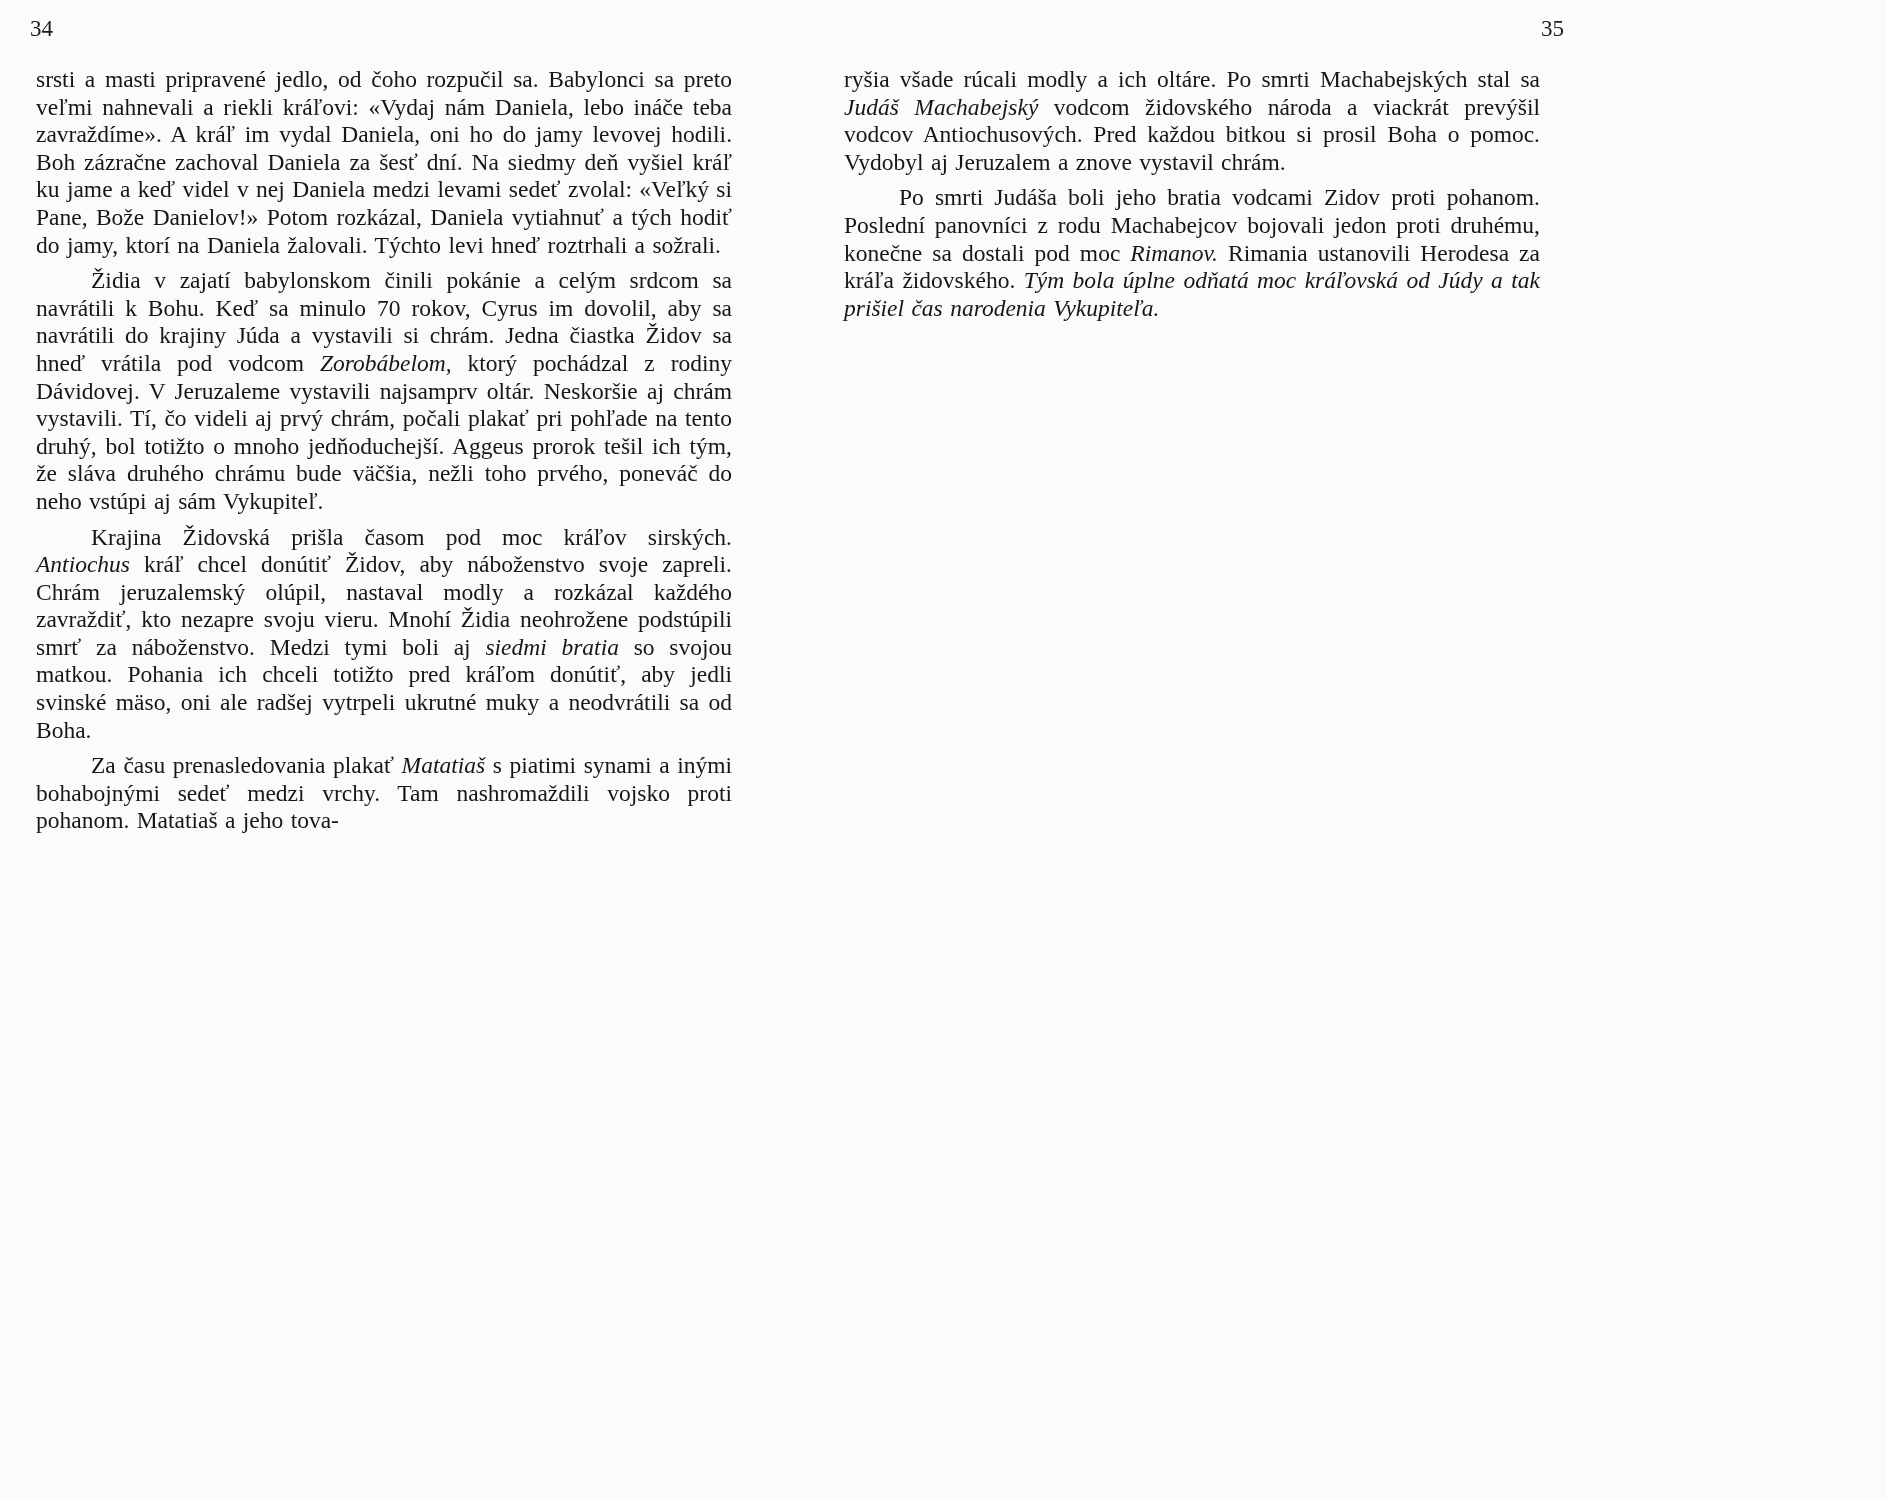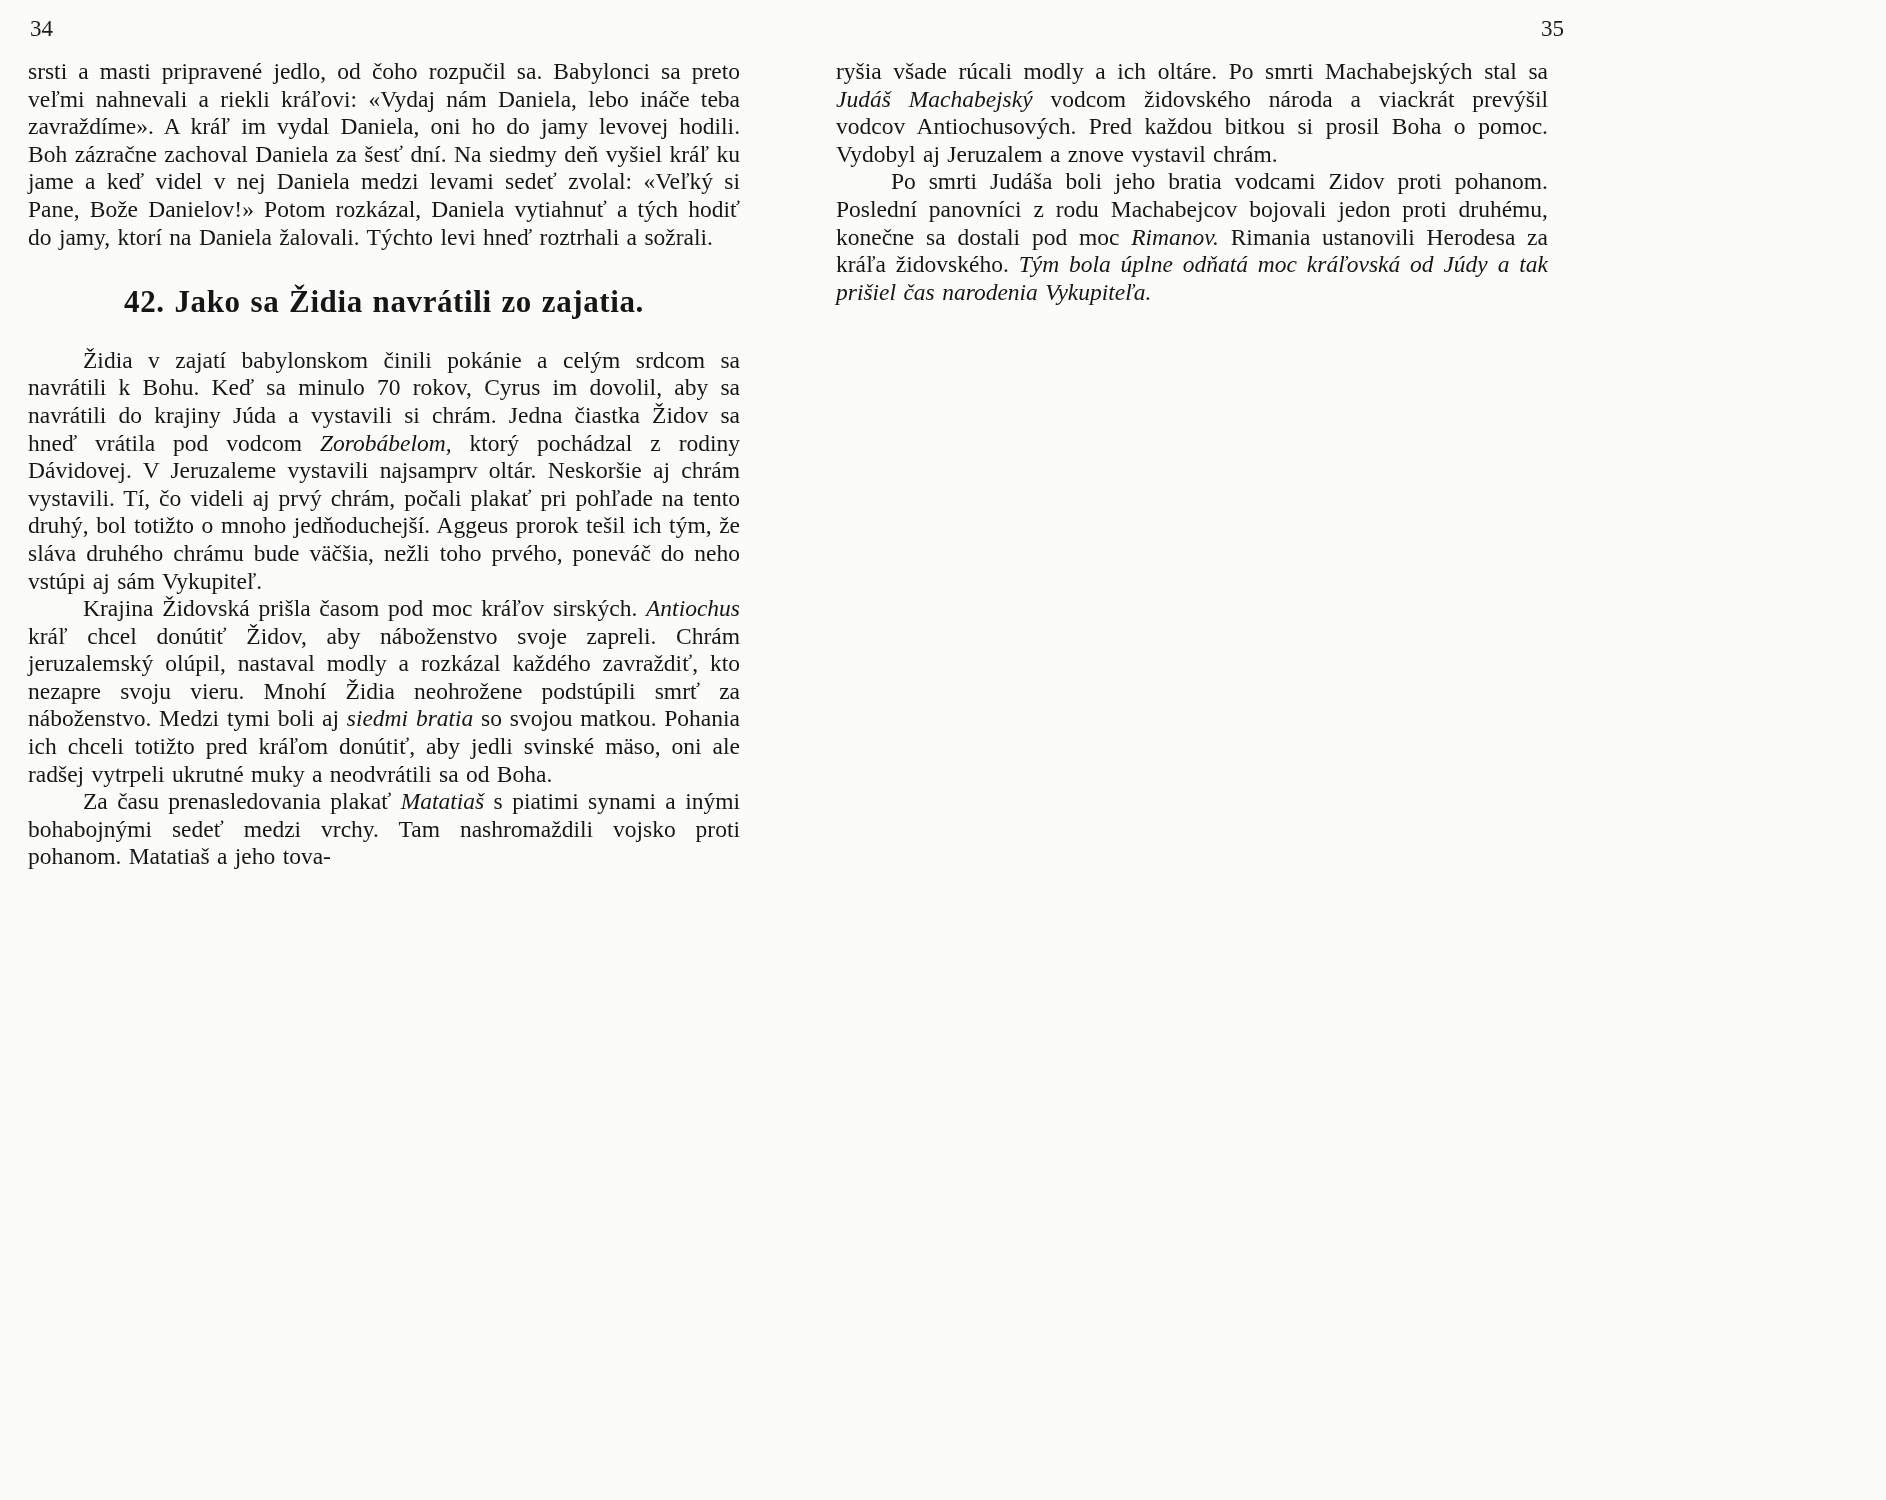--- a/index.html
+++ b/index.html
@@ -39,21 +39,21 @@
     font-size: 23.5px;
     line-height: 27.6px;
     text-align: justify;
     word-spacing: 1.5px;
   }
 
   .col-left  { left: 28px; }
   .col-right { left: 836px; }
 
   p.paragraph {
-    margin: 0;
+    margin: 8px;
   }
 
   p.paragraph.indent {
     text-indent: 55px;
   }
 
   h2.chapter-heading {
     font-size: 31px;
     font-weight: bold;
     text-align: center;
@@ -70,21 +70,20 @@
 <body>
 
 <div class="spread">
 
   <div class="page-number pn-left">34</div>
 
   <div class="page-number pn-right">35</div>
 
   <div class="column col-left">
       <p class="paragraph"><span>srsti a masti pripravené jedlo, od čoho rozpučil sa. Babylonci sa preto veľmi nahnevali a riekli kráľovi: «Vydaj nám Daniela, lebo ináče teba zavraždíme». A kráľ im vydal Daniela, oni ho do jamy levovej hodili. Boh zázračne zachoval Daniela za šesť dní. Na siedmy deň vyšiel kráľ ku jame a keď videl v nej Daniela medzi levami sedeť zvolal: «Veľký si Pane, Bože Danielov!» Potom rozkázal, Daniela vytiahnuť a tých hodiť do jamy, ktorí na Daniela žalovali. Týchto levi hneď roztrhali a sožrali.</span></p>
-      <h2 class="chapter-heading">42. Jako sa Židia navrátili zo zajatia.</h2>
       <p class="paragraph indent"><span>Židia v zajatí babylonskom činili pokánie a celým srdcom sa navrátili k Bohu. Keď sa minulo 70 rokov, Cyrus im dovolil, aby sa navrátili do krajiny Júda a vystavili si chrám. Jedna čiastka Židov sa hneď vrátila pod vodcom </span><span class="italic">Zorobábelom,</span><span> ktorý pochádzal z rodiny Dávidovej. V Jeruzaleme vystavili najsamprv oltár. Neskoršie aj chrám vystavili. Tí, čo videli aj prvý chrám, počali plakať pri pohľade na tento druhý, bol totižto o mnoho jedňoduchejší. Aggeus prorok tešil ich tým, že sláva druhého chrámu bude väčšia, nežli toho prvého, poneváč do neho vstúpi aj sám Vykupiteľ.</span></p>
       <p class="paragraph indent"><span>Krajina Židovská prišla časom pod moc kráľov sirských. </span><span class="italic">Antiochus</span><span> kráľ chcel donútiť Židov, aby náboženstvo svoje zapreli. Chrám jeruzalemský olúpil, nastaval modly a rozkázal každého zavraždiť, kto nezapre svoju vieru. Mnohí Židia neohrožene podstúpili smrť za náboženstvo. Medzi tymi boli aj </span><span class="italic">siedmi bratia</span><span> so svojou matkou. Pohania ich chceli totižto pred kráľom donútiť, aby jedli svinské mäso, oni ale radšej vytrpeli ukrutné muky a neodvrátili sa od Boha.</span></p>
       <p class="paragraph indent"><span>Za času prenasledovania plakať </span><span class="italic">Matatiaš</span><span> s piatimi synami a inými bohabojnými sedeť medzi vrchy. Tam nashromaždili vojsko proti pohanom. Matatiaš a jeho tova-</span></p>
     </div>
 
   <div class="column col-right">
       <p class="paragraph"><span>ryšia všade rúcali modly a ich oltáre. Po smrti Machabejských stal sa </span><span class="italic">Judáš Machabejský</span><span> vodcom židovského národa a viackrát prevýšil vodcov Antiochusových. Pred každou bitkou si prosil Boha o pomoc. Vydobyl aj Jeruzalem a znove vystavil chrám.</span></p>
       <p class="paragraph indent"><span>Po smrti Judáša boli jeho bratia vodcami Zidov proti pohanom. Poslední panovníci z rodu Machabejcov bojovali jedon proti druhému, konečne sa dostali pod moc </span><span class="italic">Rimanov.</span><span> Rimania ustanovili Herodesa za kráľa židovského. </span><span class="italic">Tým bola úplne odňatá moc kráľovská od Júdy a tak prišiel čas narodenia Vykupiteľa.</span></p>
     </div>
 

